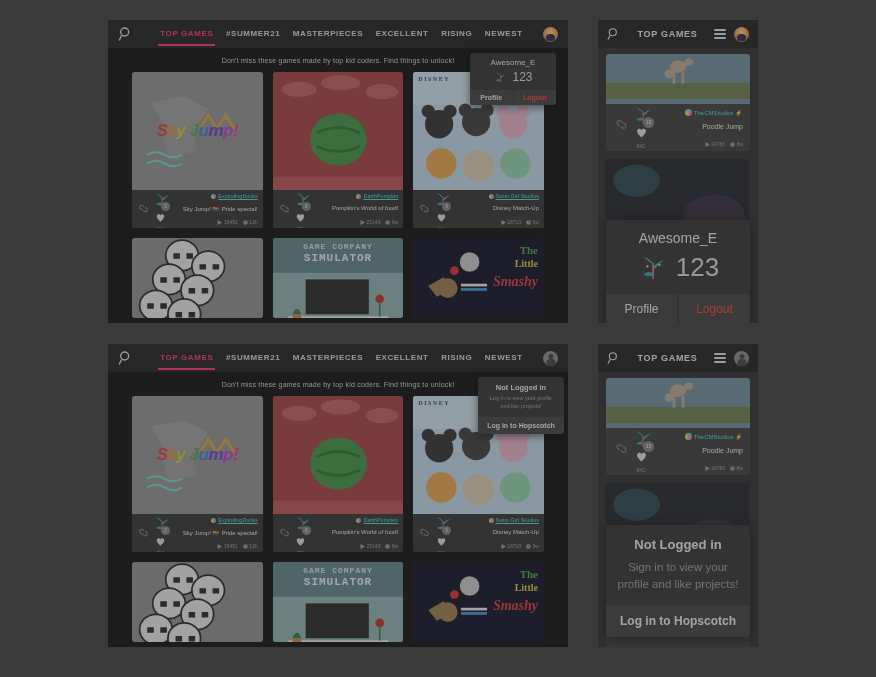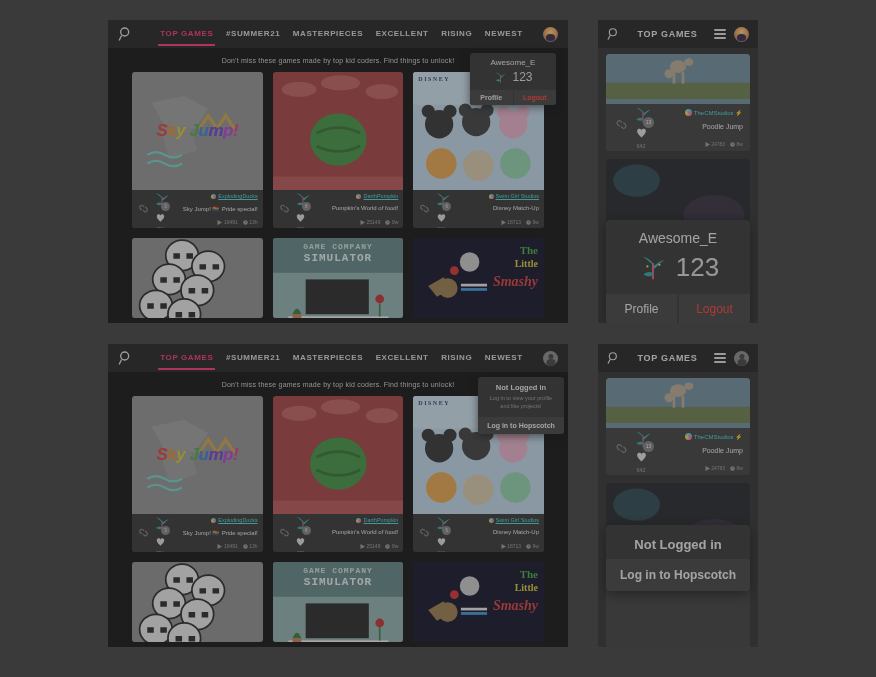--- a/index.html
+++ b/index.html
@@ -945,17 +945,18 @@
             <rect width="160" height="95" fill="#1d1f24"></rect>
             <ellipse cx="34" cy="24" rx="26" ry="18" fill="#2f5f6f" opacity=".55"></ellipse>
             <ellipse cx="120" cy="62" rx="34" ry="22" fill="#4a3050" opacity=".45"></ellipse>
           </svg>
         </div>
       </div>
     </div>
 
     <div class="m-modal" style="top:181px;">
       <div class="mm-title-out">Not Logged in</div>
+      <div class="mm-desc-out">Sign in to view your profile and like projects!</div>
       <div class="mm-login">Log in to Hopscotch</div>
     </div>
   </div>
 
 </div>
 
 </body></html>

